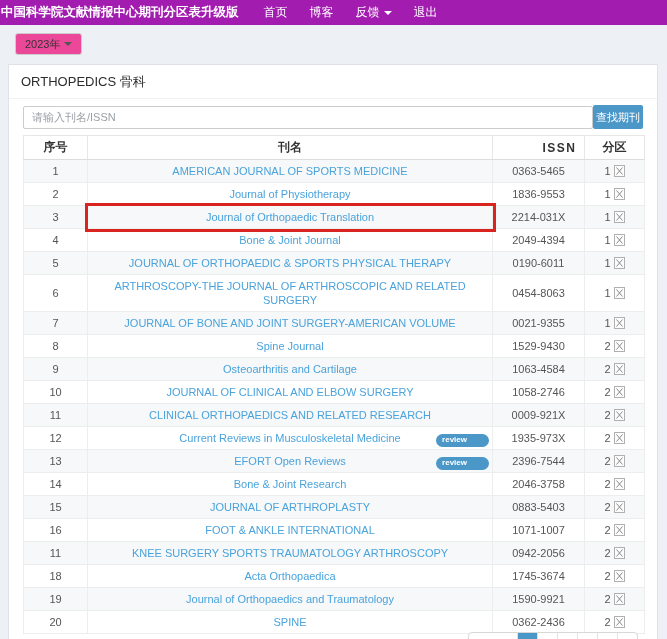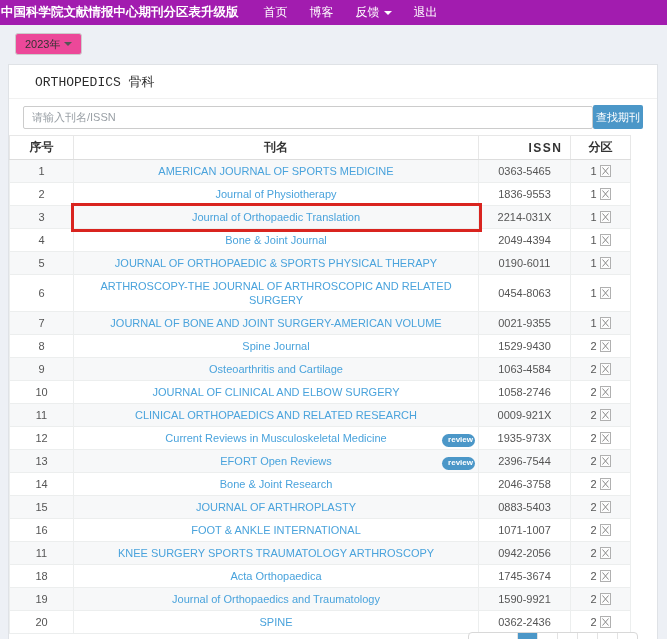--- a/index.html
+++ b/index.html
@@ -41,43 +41,42 @@
     font-size:11px; color:#333; cursor:pointer;
     display:inline-flex; align-items:center;
     font-family:inherit;
   }
   
   .panel {
     position:absolute; left:8px; top:64px; width:650px; height:580px;
     background:#fff; border:1px solid #dfe2e6; border-bottom:none;
   }
   .panel-heading {
-    padding:8px 14px 7px 26px;
+    padding:8px 14px 7px 12px;
     font-size:13px; color:#2c2c2c;
     border-bottom:1px solid #f1f1f1;
-    font-family:Liberation Mono, monospace;
   }
   .search-row {
     display:flex; align-items:center; 
     padding:6px 14px;
   }
   .search-input {
     flex:1; height:23px; border:1px solid #ccc; border-radius:2px;
     padding:0 8px; font-size:11px; color:#333; font-family:inherit;
     outline:none;
   }
   .search-input::placeholder { color:#9aa0a6; }
   .search-btn {
     width:50px; height:24px; border:none; border-radius:2px;
     background:#4b97c8; color:#fff; font-size:11px; cursor:pointer;
     font-family:inherit; white-space:nowrap;
   }
   
   table {
-    width:622px; margin:0 0;
+    width:622px; margin:0 14px;
     border-collapse:collapse;
     border:1px solid #e7e7e7;
   }
   th {
     height:24px; font-size:12px; font-weight:bold; color:#333;
     text-align:center; border:1px solid #e7e7e7; border-bottom:1px solid #ddd;
     background:#fff; padding:2px 4px;
   }
   th.issn { letter-spacing:1.5px;padding-left:46px; }
   td {
@@ -87,21 +86,21 @@
   }
   tbody tr:nth-child(odd) td { background:#f7f8f9; }
   .col-index { width:64px; }
   .col-issn  { width:92px; }
   .col-part  { width:60px; }
   a.journal-link { color:#4aa3dc; text-decoration:none; cursor:pointer; }
   .review-badge {
     position:absolute; right:3px; bottom:2px;
     background:#4b97c8; color:#fff;
     font-size:8px; font-weight:bold; line-height:10px;
-    padding:1px 2px 2px 6px; border-radius:7px;
+    padding:1px 22px 2px 6px; border-radius:7px;
   }
   .part-icon { vertical-align:-2px; margin-left:3px; }
   .cell-highlight {
     outline:3px solid #d9241f; outline-offset:0px;
     z-index:3;
   }
   .pagination {
     position:absolute; left:468px; top:632px;
     display:flex; background:#fff;
     border:1px solid #d8d8d8; border-radius:4px 4px 0 0;

